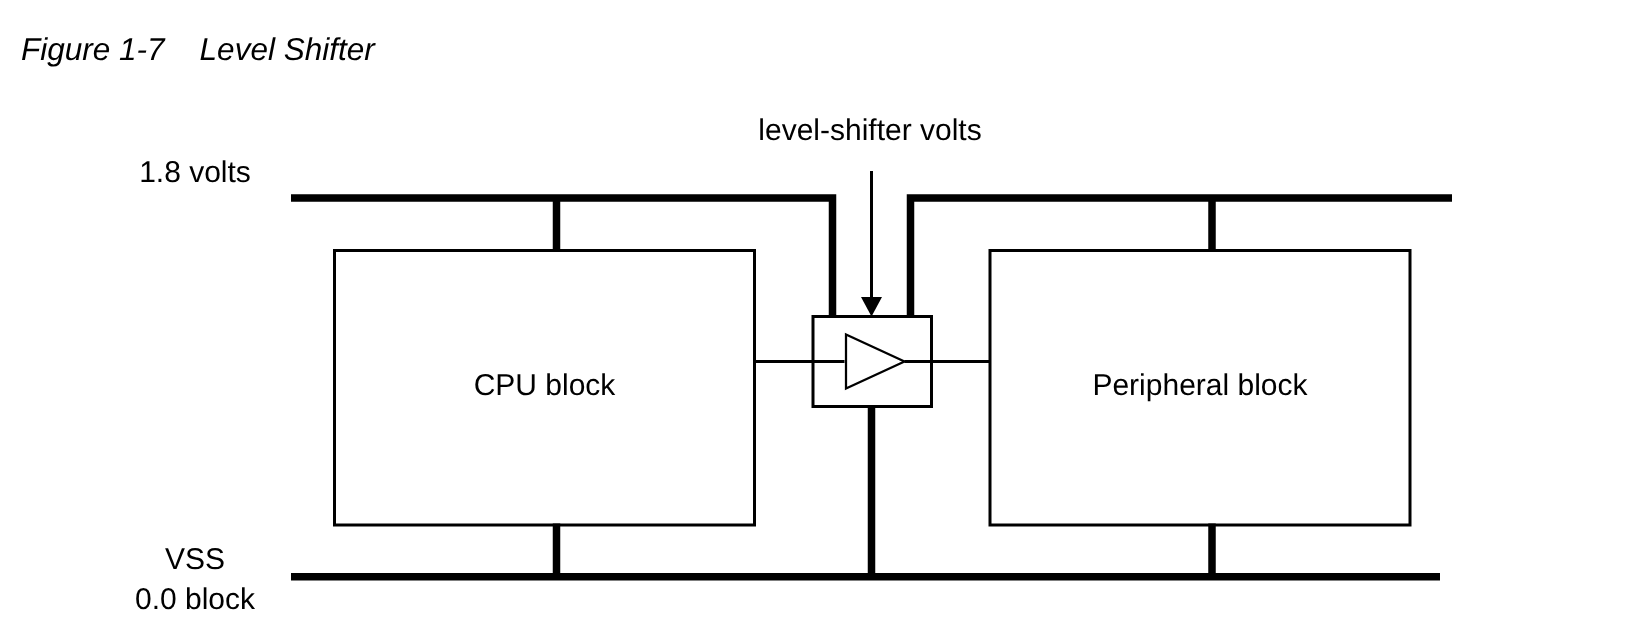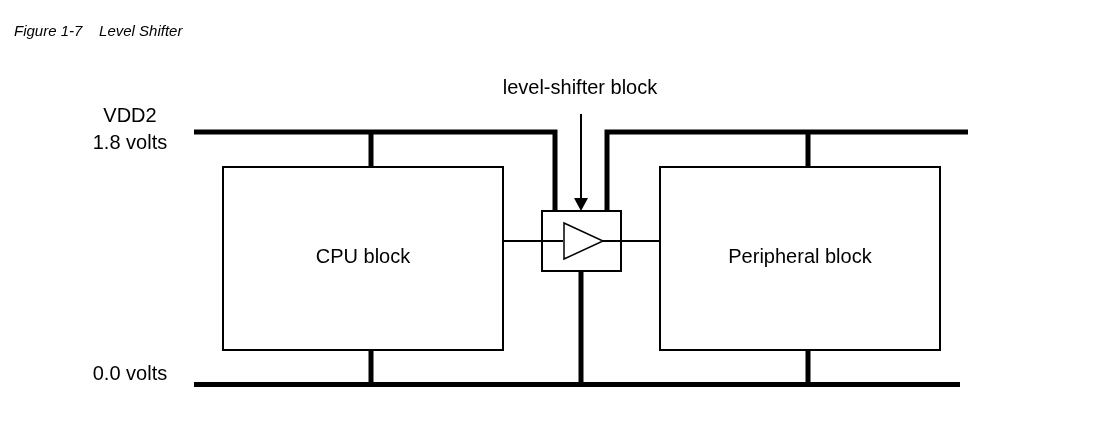--- a/index.html
+++ b/index.html
@@ -1,40 +1,40 @@
 <!DOCTYPE html>
 <html><head>
   <meta charset="utf-8">
   <style>
     html, body { margin: 0; padding: 0; background: #ffffff; }
     body { width: 1093px; height: 422px; position: relative; overflow: hidden;
            font-family: "Liberation Sans", sans-serif; color: #000; }
-    .caption { position: absolute; left: 14px; top: 22px; font-size: 15px; font-style: italic; white-space: pre; }
+    .caption { position: absolute; left: 14px; top: 22px; font-size: 21px; font-style: italic; white-space: pre; }
     .lbl { position: absolute; font-size: 20px; text-align: center; line-height: 27px; }
     svg { position: absolute; left: 0; top: 0; }
     .block-label { font-family: "Liberation Sans", sans-serif; font-size: 20px; }
   </style>
 </head>
 <body>
 
 <div class="caption"><span>Figure 1-7</span>    <span>Level Shifter</span></div>
 
 <div class="lbl" style="left:70px; top:102px; width:120px;">
-  <div>VDD2</div>
   <div>1.8 volts</div>
 </div>
 
 <div class="lbl" style="left:972px; top:102px; width:120px;">
 </div>
 
 <div class="lbl" style="left:70px; top:360px; width:120px;">
-  <div>0.0 volts</div>
+  <div>VSS</div>
+  <div>0.0 block</div>
 </div>
 
-<div class="lbl" style="left:470px; top:74px; width:220px;">level-shifter block</div>
+<div class="lbl" style="left:470px; top:74px; width:220px;">level-shifter volts</div>
 
 <svg width="1093" height="422" viewBox="0 0 1093 422">
 
   <polyline points="194,132 555,132 555,211" fill="none" stroke="#000" stroke-width="5" stroke-linejoin="miter"></polyline>
   <line x1="371" y1="132" x2="371" y2="168" stroke="#000" stroke-width="5"></line>
 
   <polyline points="968,132 607,132 607,211" fill="none" stroke="#000" stroke-width="5" stroke-linejoin="miter"></polyline>
   <line x1="808" y1="132" x2="808" y2="168" stroke="#000" stroke-width="5"></line>
 
   <line x1="194" y1="384.5" x2="960" y2="384.5" stroke="#000" stroke-width="5"></line>

